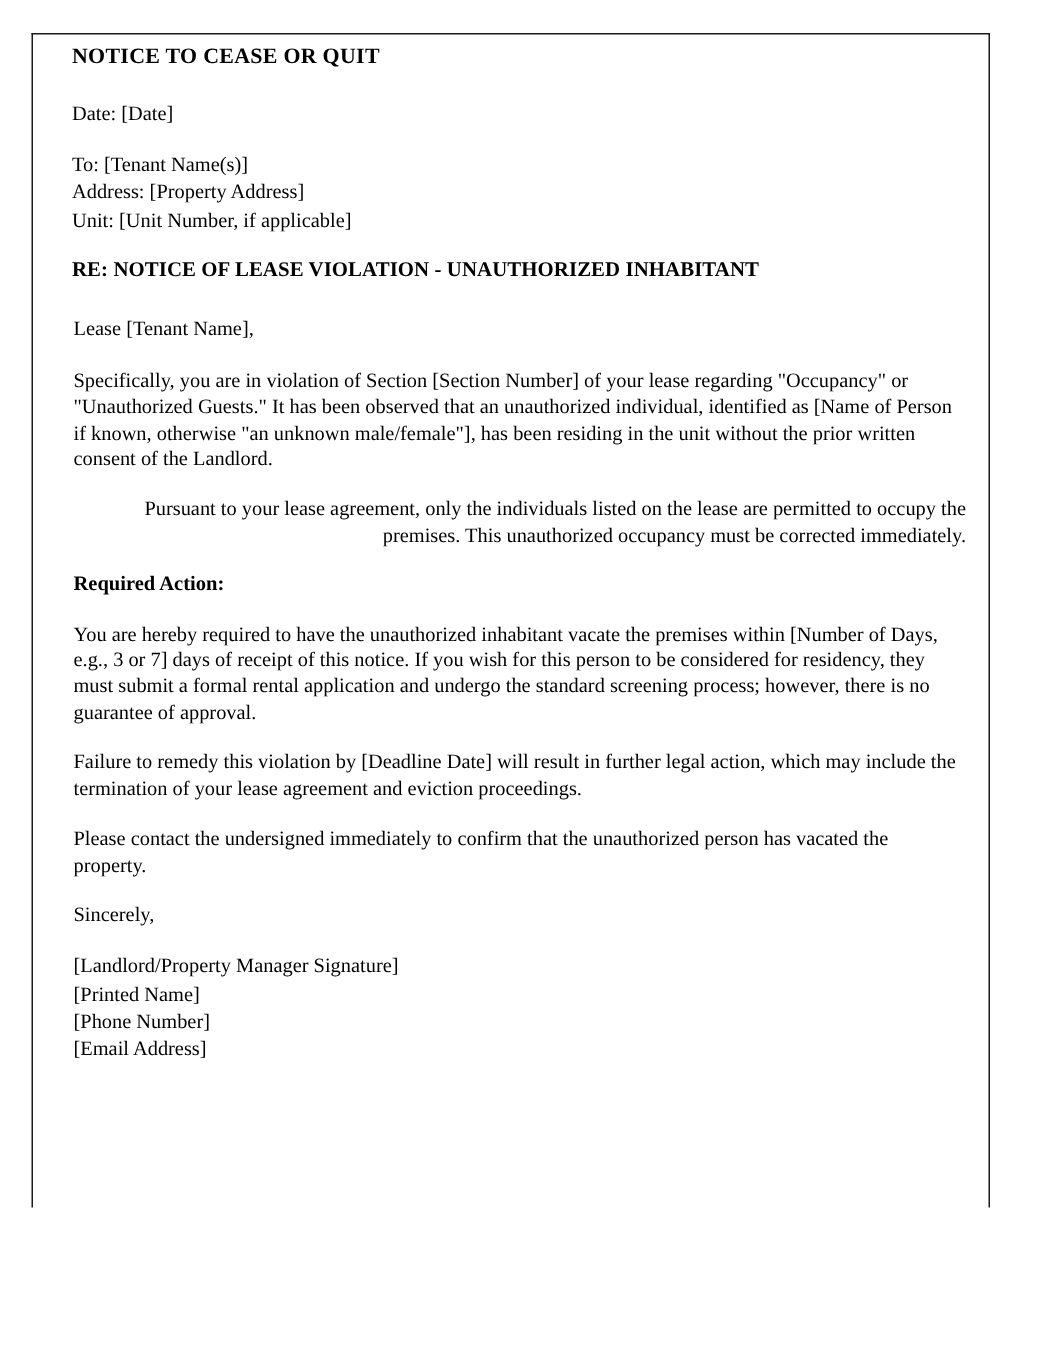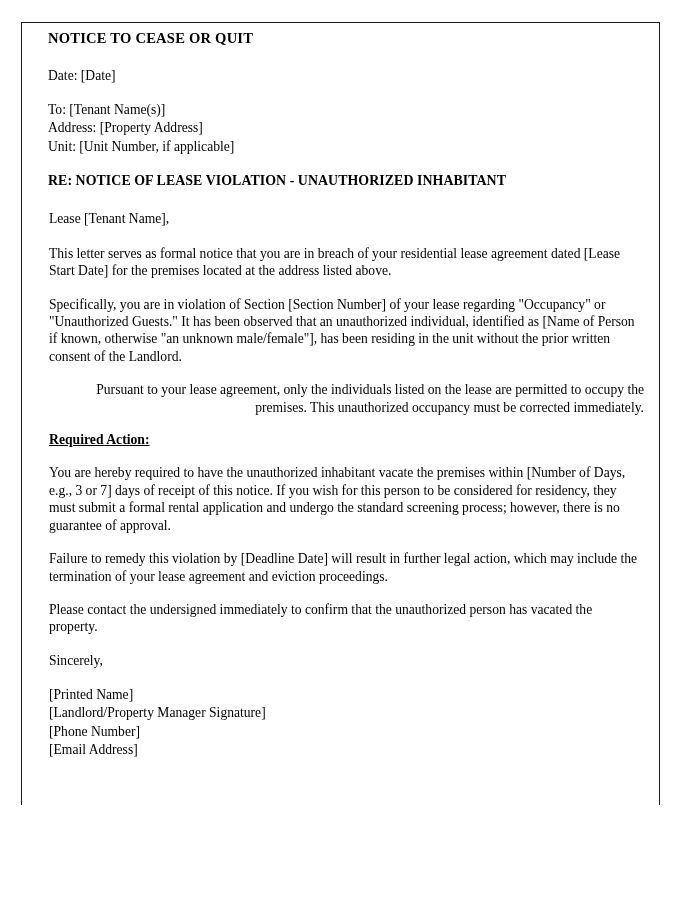--- a/index.html
+++ b/index.html
@@ -71,21 +71,20 @@
   p.para.tight {
     margin-bottom: 15px;
     text-align: right;
   }
   .section-heading {
     font-size: 13.7px;
     font-weight: bold;
     line-height: 17.4px;
     margin: 0 0 16px 0;
     padding-left: 1px;
-    text-decoration: underline;
   }
   .closing {
     font-size: 13.6px;
     line-height: 17.4px;
     margin: 0 0 17px 0;
     padding-left: 1px;
   }
   .signature-block {
     font-size: 13.6px;
     line-height: 18.2px;
@@ -112,36 +111,35 @@
   <div class="line-block">
     <span class="ln">To: [Tenant Name(s)]</span>
     <span class="ln">Address: [Property Address]</span>
     <span class="ln">Unit: [Unit Number, if applicable]</span>
   </div>
 
   <div class="subject">RE: NOTICE OF LEASE VIOLATION - UNAUTHORIZED INHABITANT</div>
 
   <div class="salutation">Lease [Tenant Name],</div>
 
-  <p class="para">This letter serves as formal notice that you are in breach of your residential lease agreement dated [Lease Start Date] for the premises located at the address listed above.</p>
 
   <p class="para">Specifically, you are in violation of Section [Section Number] of your lease regarding "Occupancy" or "Unauthorized Guests." It has been observed that an unauthorized individual, identified as [Name of Person if known, otherwise "an unknown male/female"], has been residing in the unit without the prior written consent of the Landlord.</p>
 
   <p class="para tight">Pursuant to your lease agreement, only the individuals listed on the lease are permitted to occupy the premises. This unauthorized occupancy must be corrected immediately.</p>
 
   <div class="section-heading">Required Action:</div>
 
   <p class="para">You are hereby required to have the unauthorized inhabitant vacate the premises within [Number of Days, e.g., 3 or 7] days of receipt of this notice. If you wish for this person to be considered for residency, they must submit a formal rental application and undergo the standard screening process; however, there is no guarantee of approval.</p>
 
   <p class="para">Failure to remedy this violation by [Deadline Date] will result in further legal action, which may include the termination of your lease agreement and eviction proceedings.</p>
 
   <p class="para">Please contact the undersigned immediately to confirm that the unauthorized person has vacated the property.</p>
 
   <div class="closing">Sincerely,</div>
 
   <div class="signature-block">
+    <span class="ln">[Landlord/Property Manager Signature]</span>
     <span class="ln">[Printed Name]</span>
-    <span class="ln">[Landlord/Property Manager Signature]</span>
     <span class="ln">[Phone Number]</span>
     <span class="ln">[Email Address]</span>
   </div>
 
 </div>
 
 </body></html>

